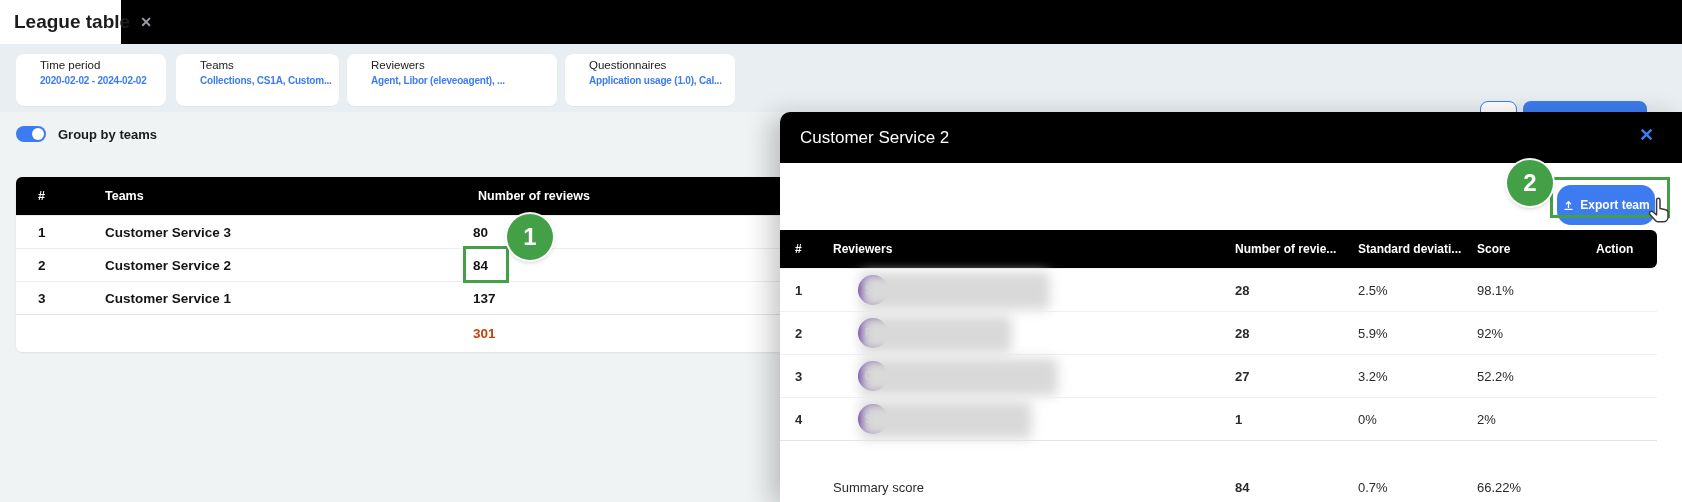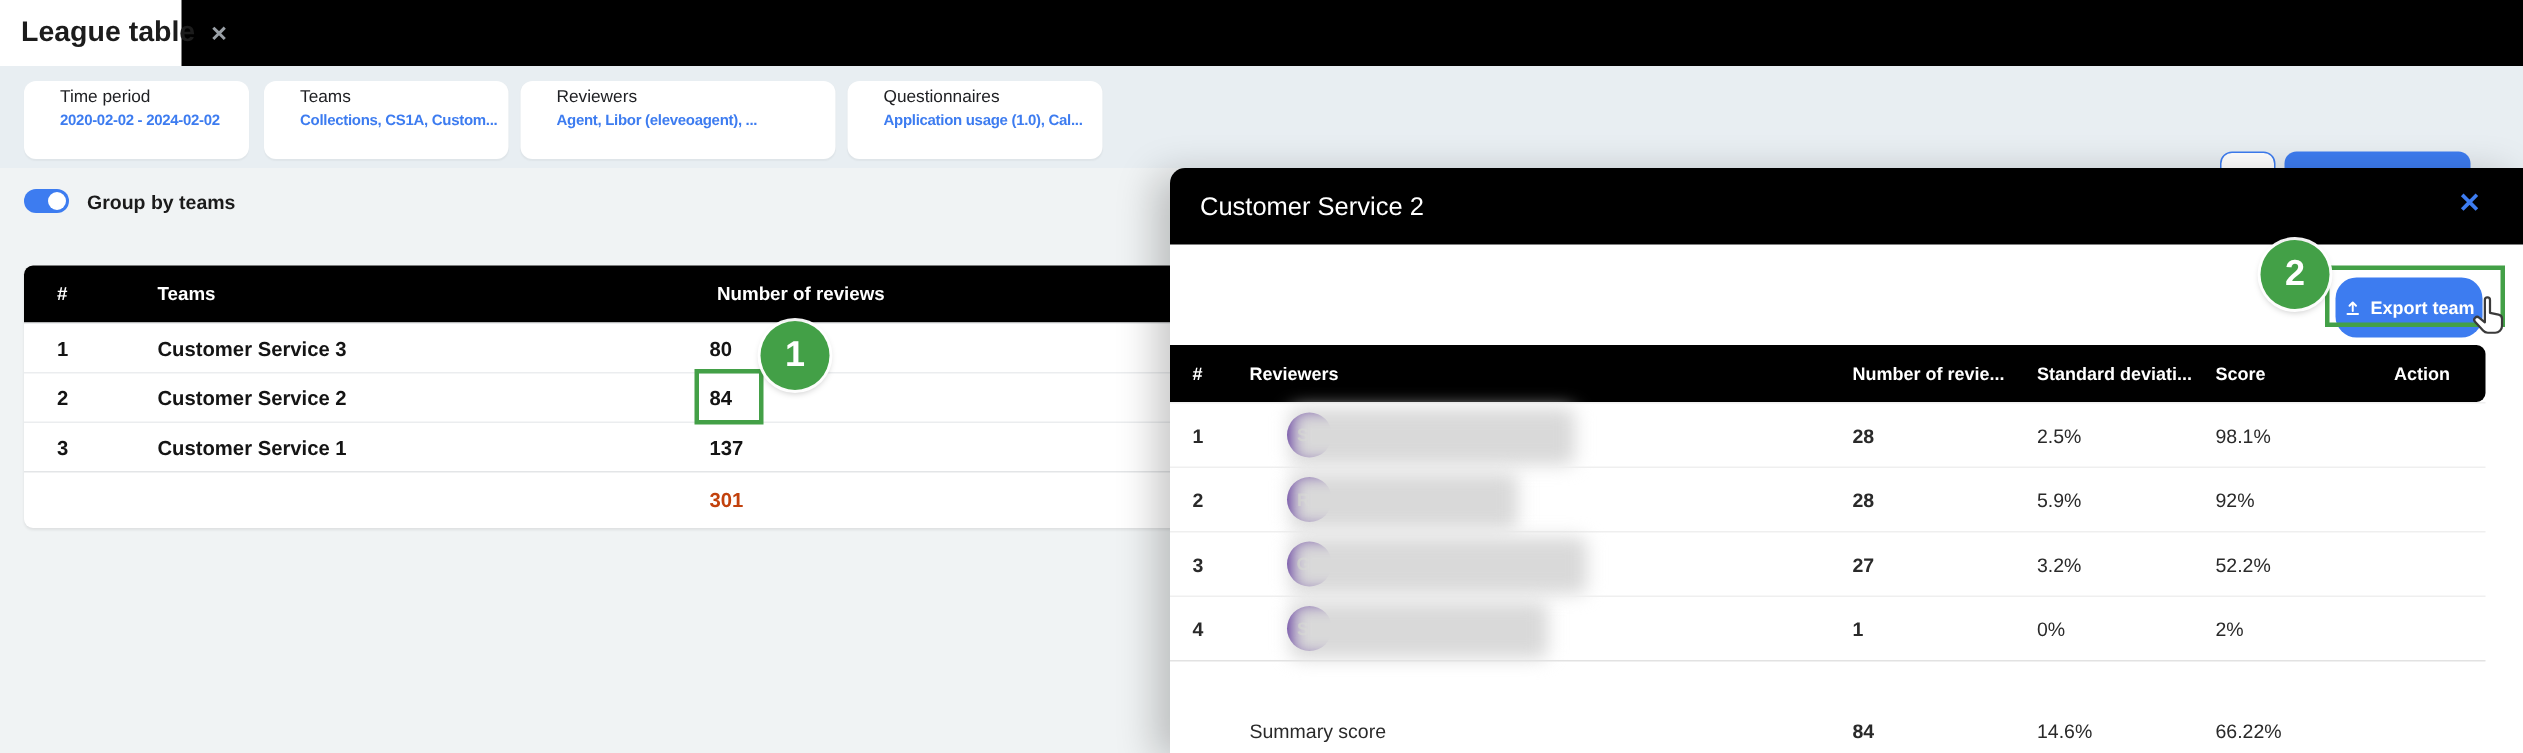--- a/index.html
+++ b/index.html
@@ -254,21 +254,21 @@
         <div class="avatar">SH</div>
         <div class="blur-blob" style="width:172px;"></div>
         <span class="c-num">1</span>
         <span class="c-std">0%</span>
         <span class="c-score">2%</span>
       </div>
 
       <div class="pt-sum">
         <span class="c-rev">Summary score</span>
         <span class="c-num">84</span>
-        <span class="c-std">14.6%</span>
+        <span class="c-std">0.7%</span>
         <span class="c-score">66.22%</span>
       </div>
     </div>
   </div>
 
   <div class="ann-box ann-b1 green-border" style="border-color: rgb(67, 160, 71);"></div>
   <div class="ann-circle ann-c1 green-bg" style="background: rgb(67, 160, 71);">1</div>
   <div class="ann-box ann-b2 green-border" style="border-color: rgb(67, 160, 71);"></div>
   <div class="ann-circle ann-c2 green-bg" style="background: rgb(67, 160, 71);">2</div>
 

